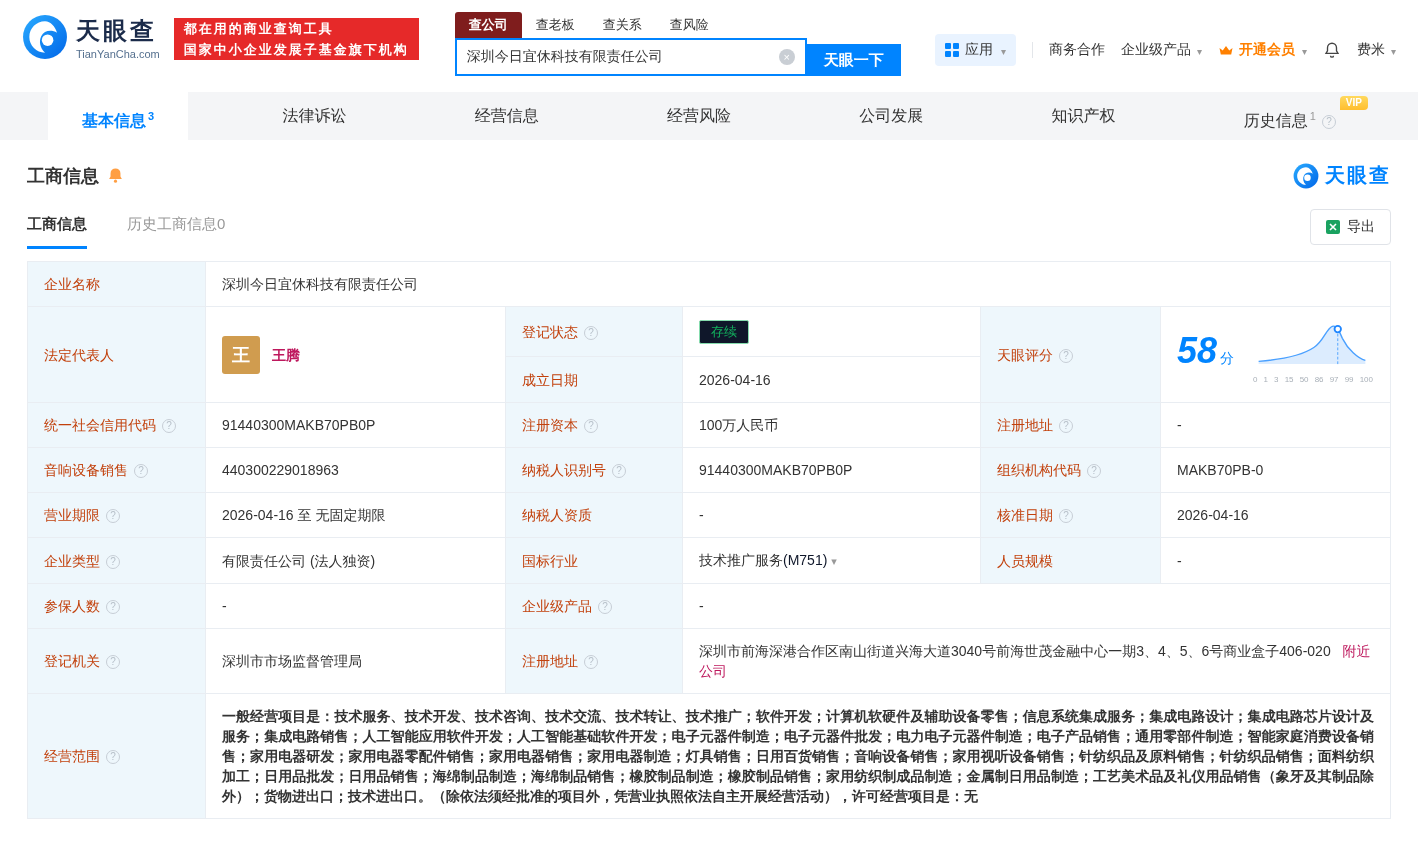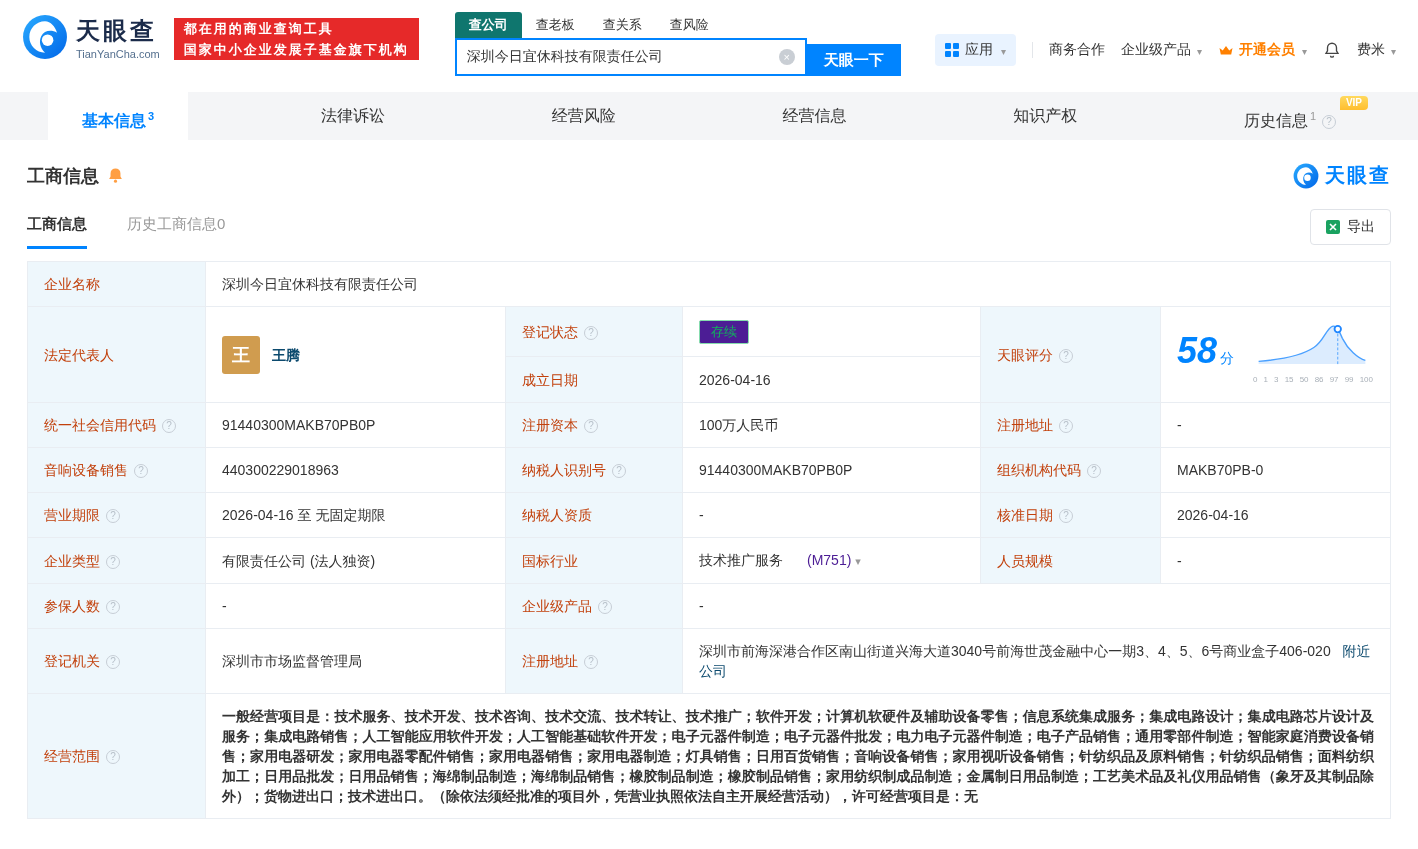--- a/index.html
+++ b/index.html
@@ -9,21 +9,21 @@
 
   
   .topbar { display: flex; align-items: flex-start; padding: 10px 20px 0 22px; height: 84px; position: relative; }
   .logo { display: flex; align-items: center; gap: 8px; margin-top: 4px; cursor: pointer; }
   .logo-cn { font-size: 24px; font-weight: bold; letter-spacing: 3px; color: #1b2b4a; }
   .logo-en { font-size: 11px; color: #55708f; margin-top: 1px; }
   .slogan { background: #e62929; color: #fff; font-size: 13px; font-weight: bold; padding: 0 10px; margin-left: 14px; margin-top: 8px; line-height: 21px; letter-spacing: 2px; }
   .search-area { margin-left: 36px; margin-top: 2px; }
   .search-tabs { display: flex; align-items: flex-end; height: 26px; }
   .search-tab { padding: 4px 14px 4px; font-size: 13px; color: #333; cursor: pointer; }
-  .search-tab.active { background: #0f766e; color: #fff; font-weight: bold; border-radius: 3px 3px 0 0; }
+  .search-tab.active { background: #7f1d1d; color: #fff; font-weight: bold; border-radius: 3px 3px 0 0; }
   .search-row { display: flex; }
   .search-box { width: 352px; height: 38px; border: 2px solid #0084ff; background: #fff; display: flex; align-items: center; padding: 0 10px; }
   .search-box input { flex: 1; border: none; outline: none; font-size: 14px; color: #333; font-family: inherit; background: transparent; }
   .clear-icon { width: 16px; height: 16px; border-radius: 50%; background: #c9ced4; color: #fff; font-size: 11px; line-height: 16px; text-align: center; cursor: pointer; flex: none; }
   .clear-icon::before { content: "×"; }
   .search-btn { width: 94px; height: 32px; background: #0084ff; border: none; color: #fff; font-size: 15px; font-weight: bold; cursor: pointer; font-family: inherit; margin-top: 6px; }
   .top-right { position: absolute; right: 22px; top: 34px; display: flex; align-items: center; gap: 16px; font-size: 14px; color: #333; }
   .apps-pill { display: flex; align-items: center; gap: 6px; background: #e9f3ff; border-radius: 4px; padding: 7px 10px; cursor: pointer; }
   .sep { width: 1px; height: 16px; background: #e3e6ea; }
   .menu-item { display: flex; align-items: center; gap: 4px; cursor: pointer; }
@@ -53,26 +53,26 @@
   .sub-tabs { display: flex; align-items: flex-end; padding: 20px 27px 0; }
   .sub-tab { margin-right: 40px; font-size: 15px; padding-bottom: 12px; cursor: pointer; border-bottom: 3px solid transparent; }
   .sub-tab.active { color: #333; font-weight: bold; border-bottom-color: #0084ff; }
   .sub-tab.inactive { color: #999; }
   .export-btn { margin-left: auto; margin-bottom: 4px; display: flex; align-items: center; gap: 7px; border: 1px solid #e0e3e8; border-radius: 4px; background: #fff; padding: 8px 15px; font-size: 14px; color: #333; cursor: pointer; font-family: inherit; }
 
   
   table.info-table { width: 1364px; margin: 12px 27px 0; border-collapse: collapse; table-layout: fixed; }
   .info-table td { border: 1px solid #e9edf2; padding: 12px 16px; font-size: 14px; color: #333; vertical-align: middle; line-height: 20px; word-break: break-all; }
   .info-table td.lbl { background: #eef7fc; color: #c2410c; }
-  .badge-green { display: inline-block; color: #12b05d; background: #4c1d95; border: 1px solid #86dcae; padding: 2px 11px; font-size: 13px; border-radius: 2px; line-height: 18px; }
+  .badge-green { display: inline-block; color: #12b05d; background: #0f172a; border: 1px solid #86dcae; padding: 2px 11px; font-size: 13px; border-radius: 2px; line-height: 18px; }
   .rep { display: flex; align-items: center; gap: 12px; }
   .avatar { width: 38px; height: 38px; border-radius: 3px; background: #d09c4f; color: #fff; font-size: 18px; font-weight: bold; display: flex; align-items: center; justify-content: center; cursor: pointer; flex: none; }
-  .link { color: #0c4a6e; }
+  .link { color: #be185d; }
   .rep-name { font-weight: bold; font-size: 14px; }
-  .gray { color: #4c1d95; margin-left: 24px; }
+  .gray { color: #0f172a; }
   .score-wrap { display: flex; align-items: center; justify-content: space-between; gap: 8px; }
   .score-num { white-space: nowrap; }
   .score-big { font-size: 36px; font-weight: bold; font-style: italic; color: #0084ff; }
   .score-unit { font-size: 14px; color: #0084ff; margin-left: 3px; }
   .mini-chart { width: 122px; flex: none; }
   .chart-ticks { display: flex; justify-content: space-between; font-size: 8px; color: #a9b0b8; padding: 0 1px; }
   .scope-text { line-height: 26px; text-align: justify; font-weight: bold; }
   .addr-line { line-height: 23px; }
   .caret-down { cursor: pointer; }
   .caret-down::after { content: "▾"; font-size: 11px; color: #999; margin-left: 4px; }
@@ -155,22 +155,23 @@
     <a class="menu-item">
       <span>费米</span>
       <span class="caret"></span>
     </a>
   </div>
 </header>
 
 <nav class="main-nav">
     <div class="nav-tab active"><span>基本信息</span><span class="nav-sup blue">3</span></div>
     <div class="nav-tab"><span>法律诉讼</span></div>
+    <div class="nav-tab"><span>经营信息</span></div>
     <div class="nav-tab"><span>经营风险</span></div>
-    <div class="nav-tab"><span>经营信息</span></div>
+    <div class="nav-tab"><span>公司发展</span></div>
     <div class="nav-tab"><span>知识产权</span></div>
     <div class="nav-tab"><span class="vip-tag">VIP</span><span>历史信息</span><span class="nav-sup">1</span><span class="help"></span></div>
   </nav>
 
 <div class="section-head">
   <span class="section-title">工商信息</span>
   <span class="section-bell">
     <svg width="17" height="17" viewBox="0 0 24 24" fill="#ff9f43">
       <path d="M12 2a7 7 0 0 0-7 7v4.5L3 17h18l-2-3.5V9a7 7 0 0 0-7-7z"></path>
       <circle cx="12" cy="20" r="2.2"></circle>

